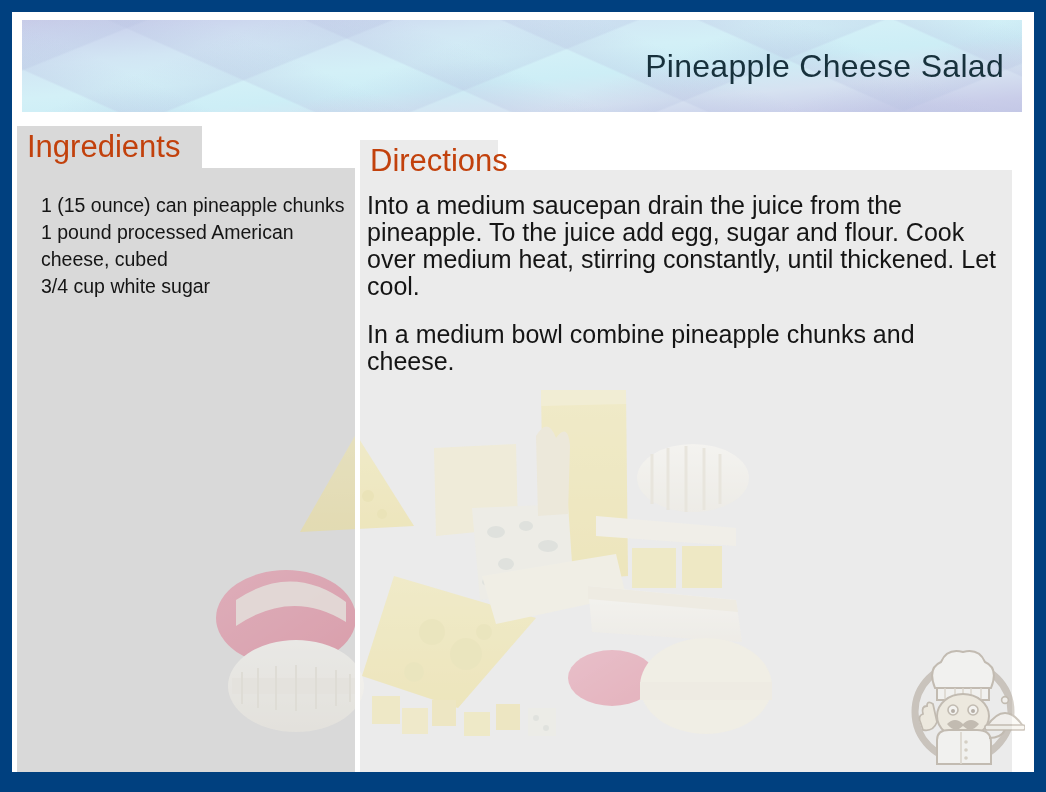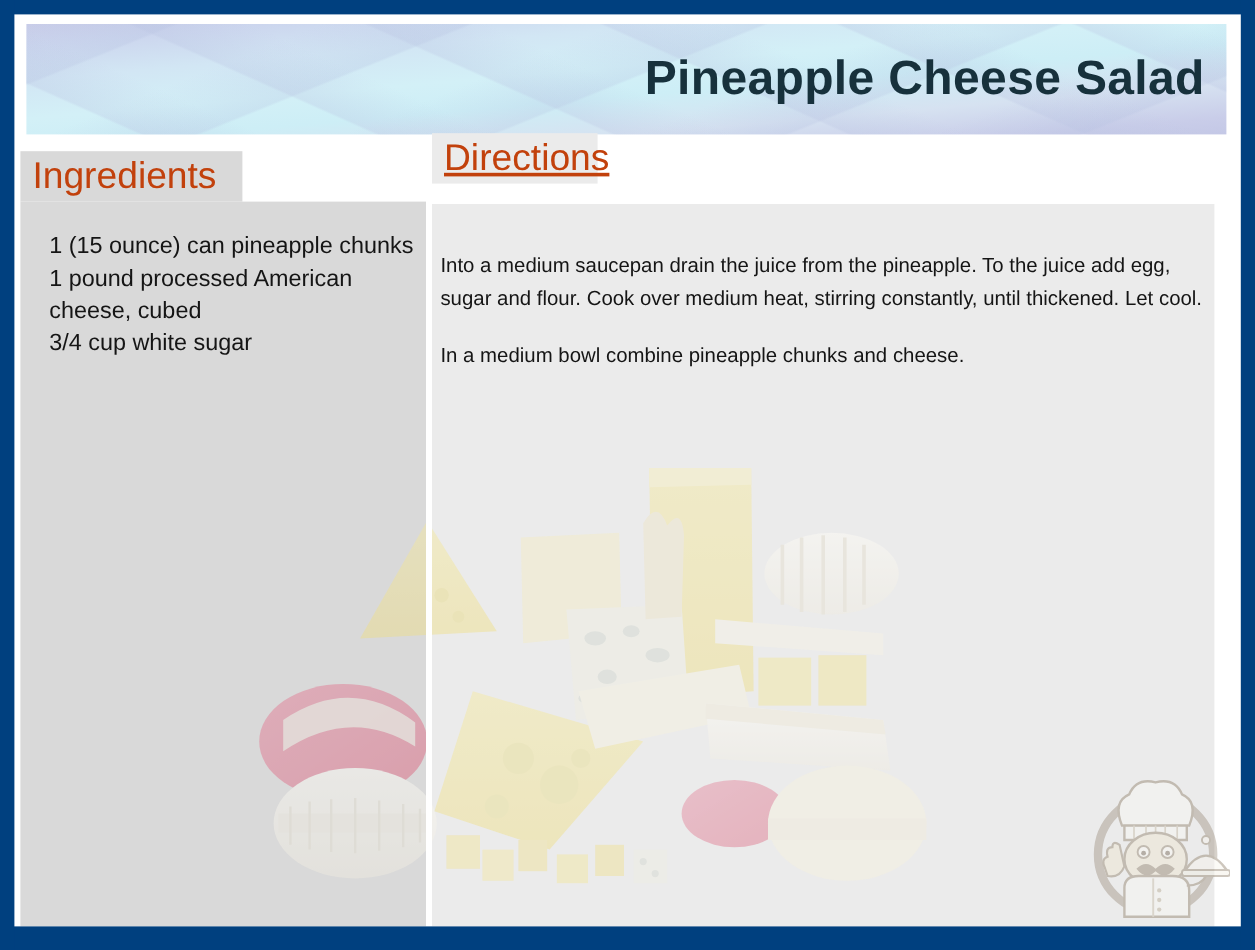--- a/index.html
+++ b/index.html
@@ -66,22 +66,22 @@
         #c9cde9 92%,
         #c4c8e6 100%
       );
     overflow: hidden;
   }
   .banner-title {
     position: absolute;
     right: 18px;
     top: 50%;
     transform: translateY(-50%);
-    font-size: 40px;
-    font-weight: 700;
+    font-size: 32px;
+    font-weight: 400;
     color: #17313c;
     letter-spacing: 0.3px;
     white-space: nowrap;
   }
 
   
   .panel-ingredients {
     position: absolute;
     left: 17px;
     top: 168px;
@@ -113,25 +113,24 @@
   }
   .heading-ingredients {
     left: 17px;
     top: 126px;
     width: 185px;
     height: 42px;
     background: #d9d9d9;
   }
   .heading-directions {
     left: 360px;
-    top: 111px;
+    top: 140px;
     width: 138px;
     height: 42px;
     background: #ebebeb;
-    text-decoration: underline;
   }
 
   
   .cheese-photo {
     position: absolute;
     left: 196px;
     top: 386px;
     width: 610px;
     height: 386px;
     z-index: 4;
@@ -165,25 +164,24 @@
   }
   .ingredients-body .ing-line {
     white-space: normal;
   }
 
   .directions-body {
     position: absolute;
     left: 367px;
     top: 192px;
     width: 635px;
-    font-size: 17px;
+    font-size: 25px;
     line-height: 27px;
     color: #151515;
     z-index: 8;
-    margin-top: 16px;
   }
   .directions-body p {
     margin: 0 0 21px 0;
   }
   .directions-body p:last-child { margin-bottom: 0; }
 
   
   .col-gutter {
     position: absolute;
     left: 355px;

